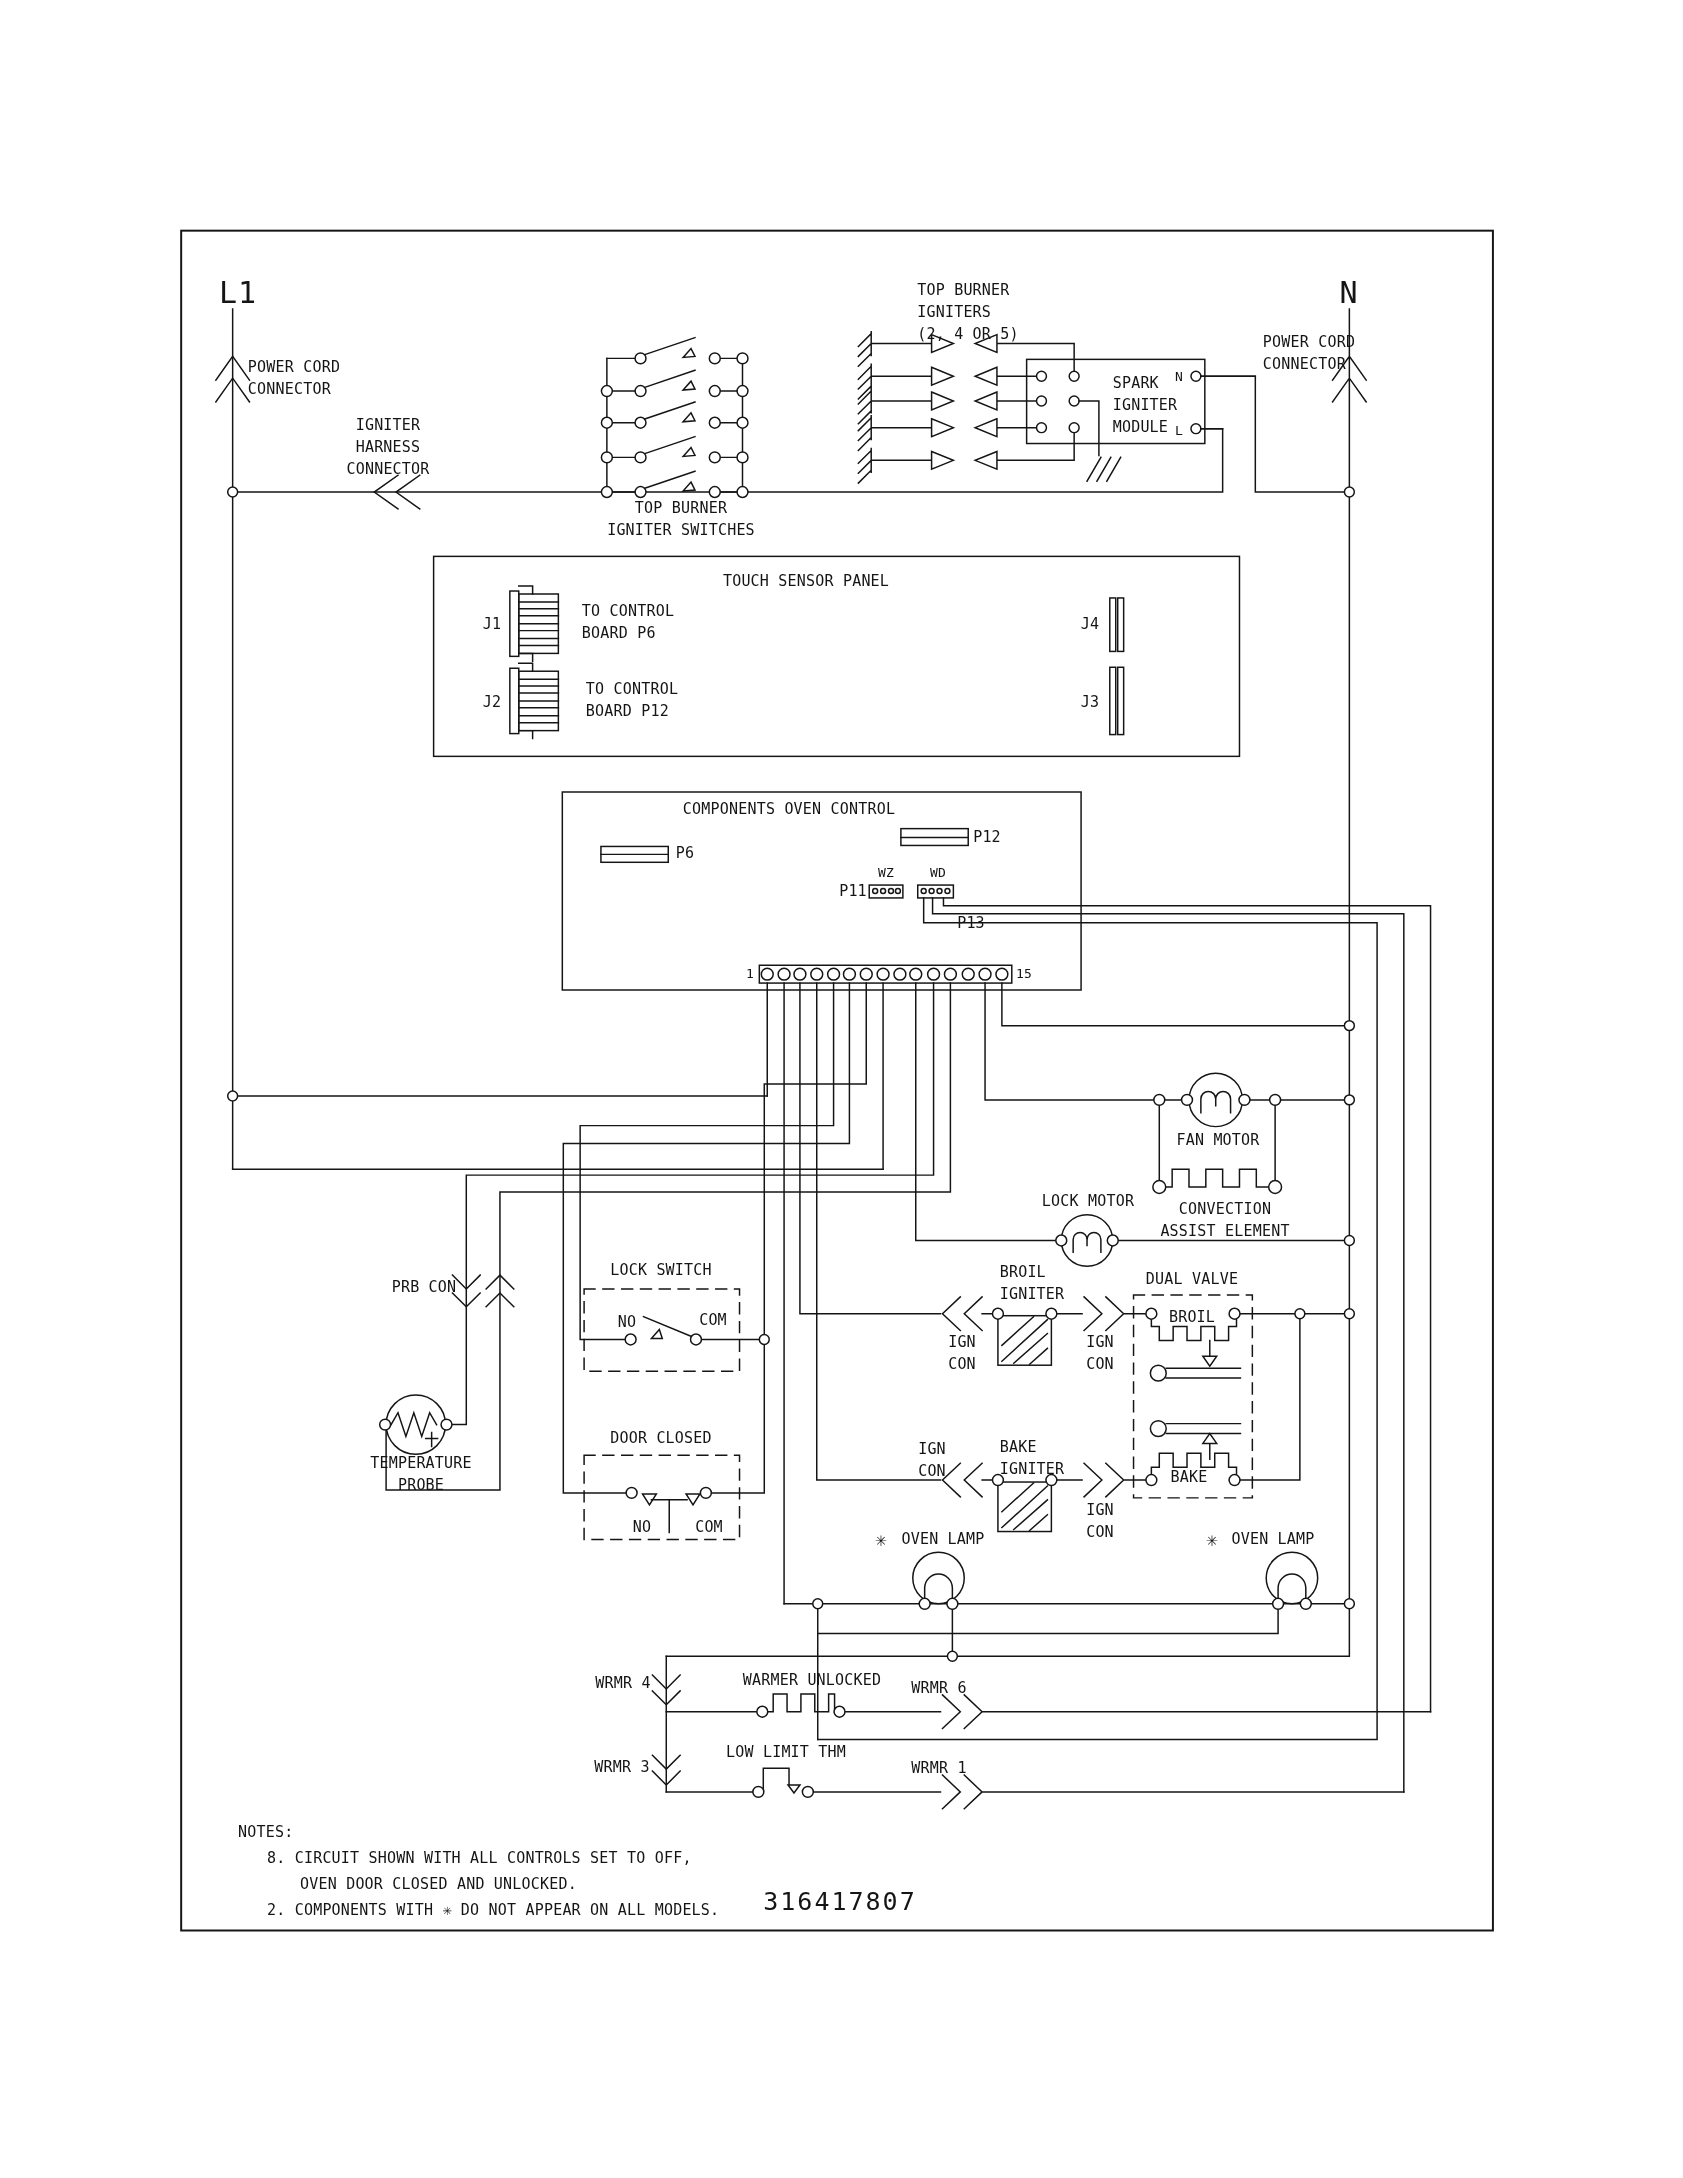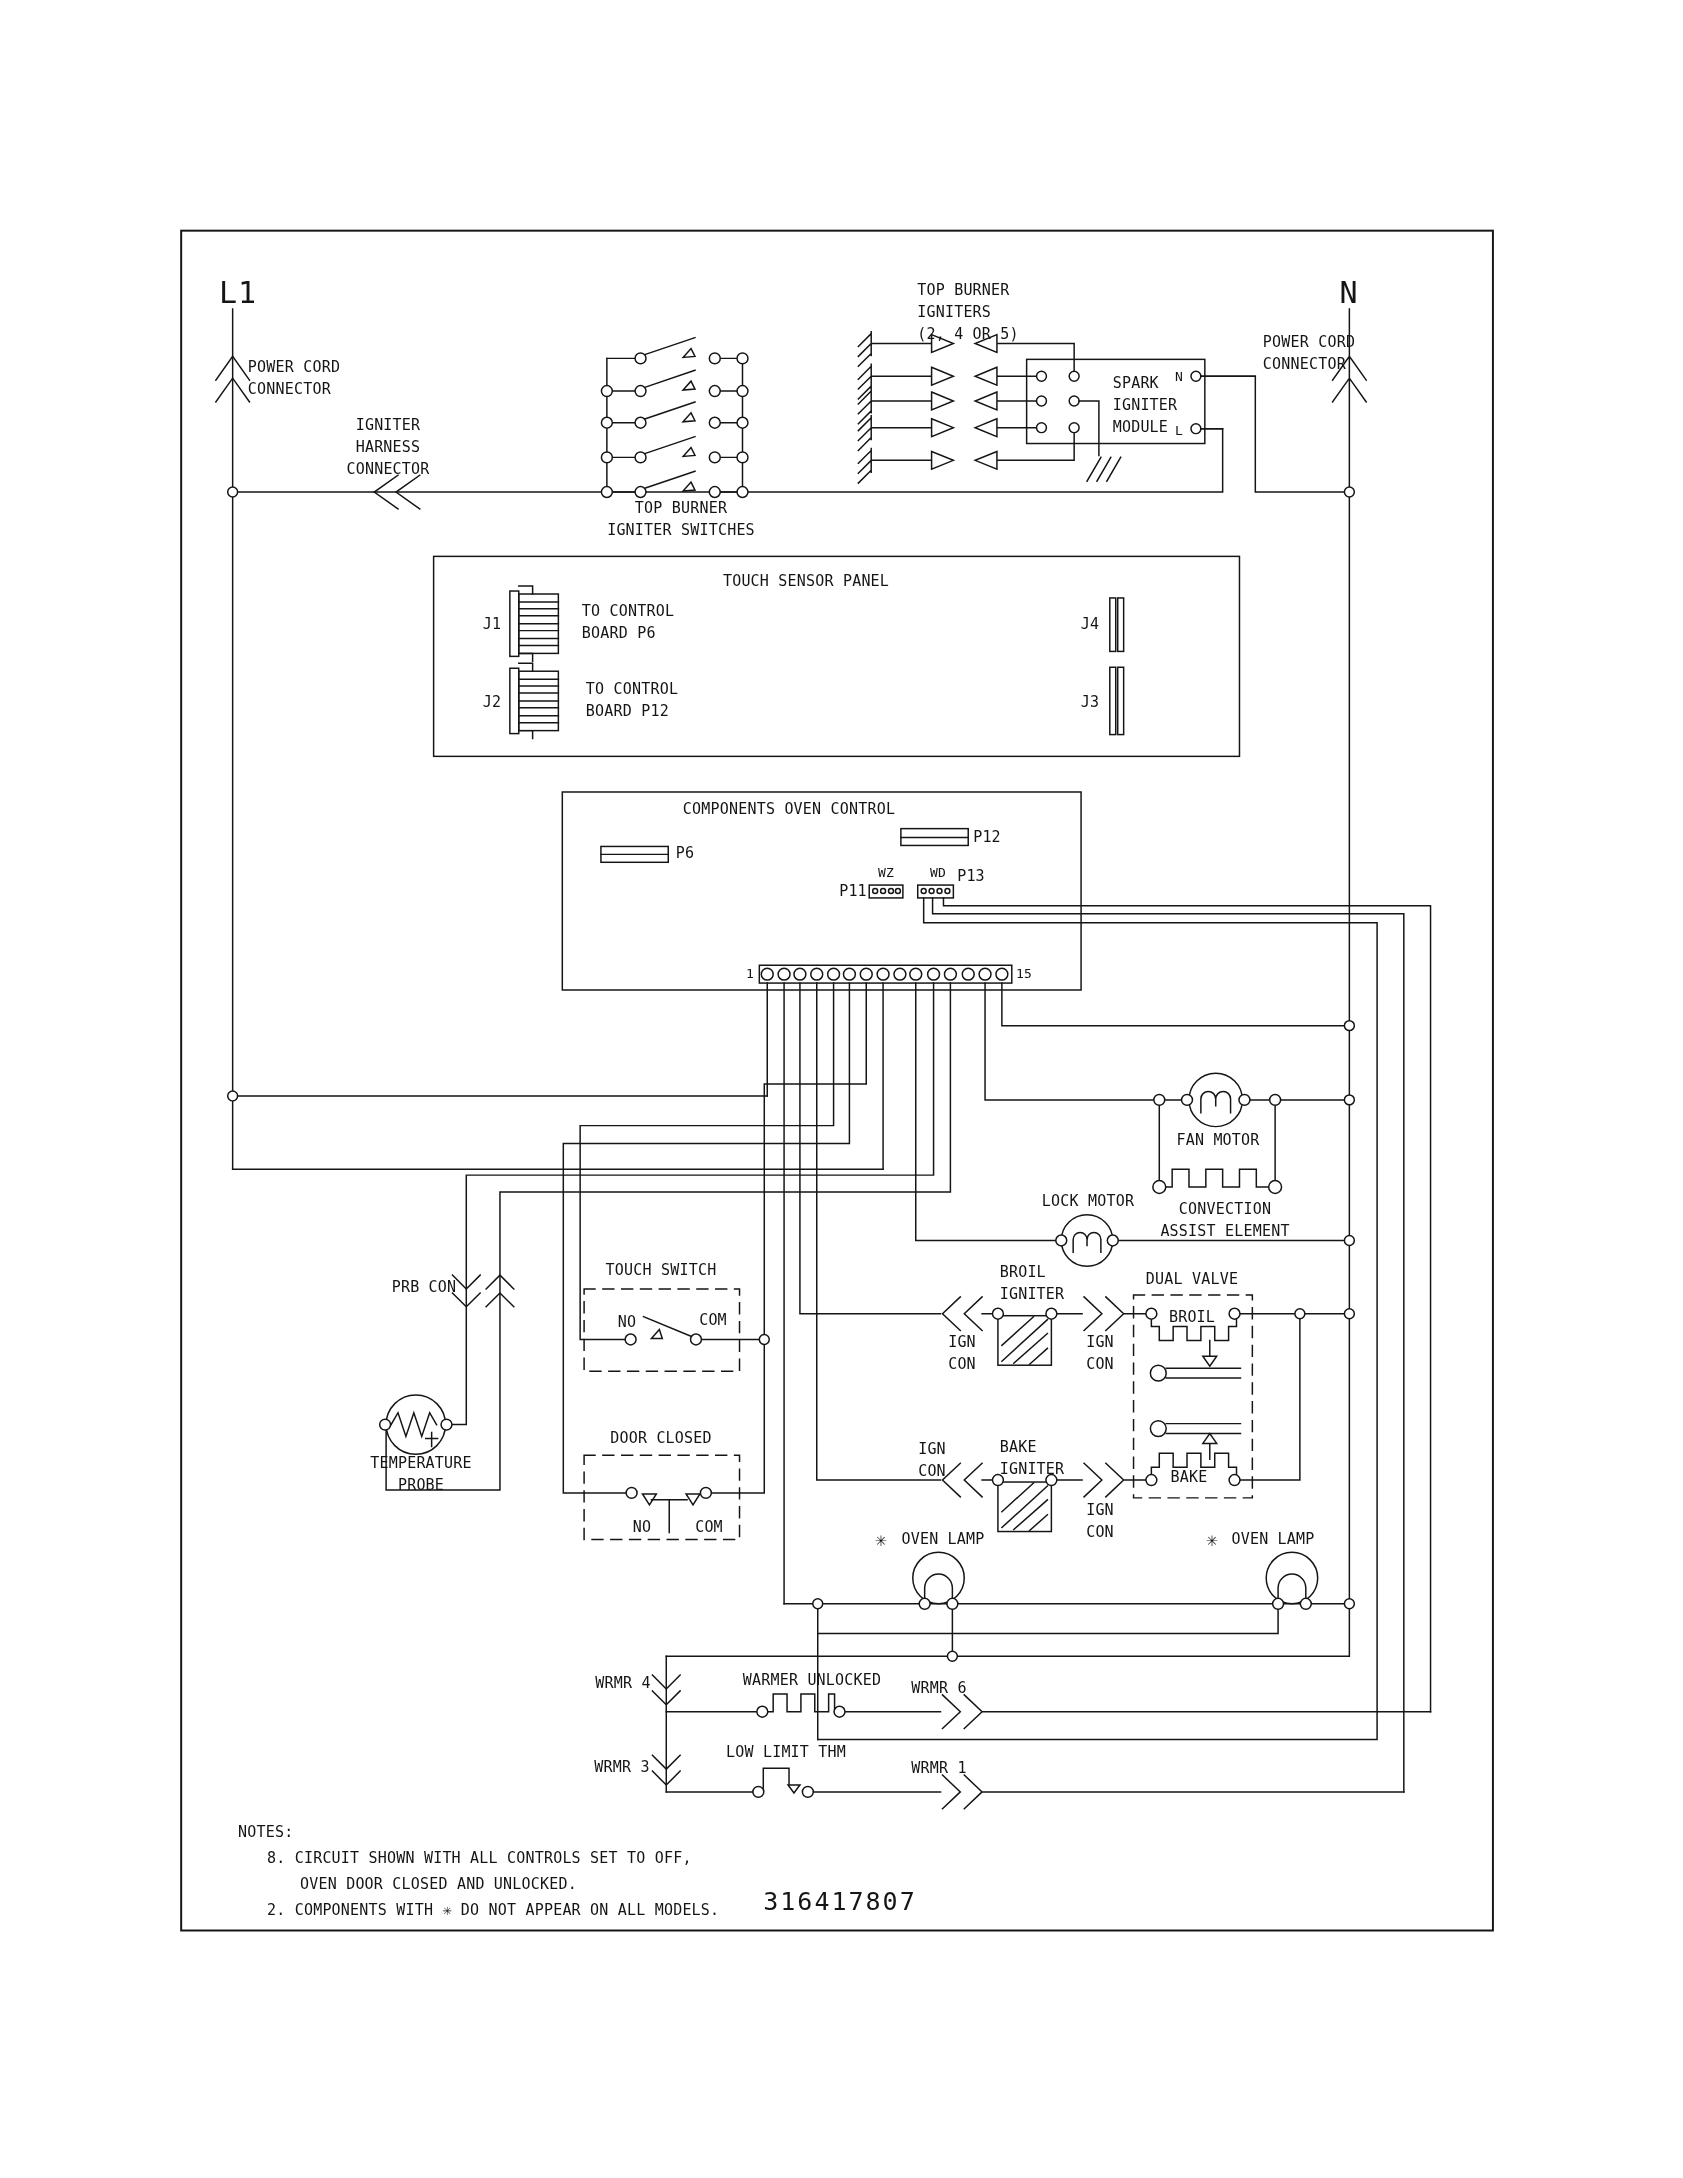--- a/index.html
+++ b/index.html
@@ -320,30 +320,30 @@
 <div class="lb" style="left:1090px;top:625px">J4</div>
 <div class="lb" style="left:1090px;top:703px">J3</div>
 <div class="lb ta-l" style="left:628px;top:623px">TO CONTROL
 BOARD P6</div>
 <div class="lb ta-l" style="left:632px;top:701px">TO CONTROL
 BOARD P12</div>
 <div class="lb" style="left:789px;top:810px">COMPONENTS OVEN CONTROL</div>
 <div class="lb" style="left:685px;top:854px">P6</div>
 <div class="lb" style="left:987px;top:838px">P12</div>
 <div class="lb" style="left:853px;top:892px">P11</div>
-<div class="lb" style="left:971px;top:877px">P13</div>
+<div class="lb" style="left:971px;top:924px">P13</div>
 <div class="lb sm" style="left:886px;top:873px">WZ</div>
 <div class="lb sm" style="left:938px;top:873px">WD</div>
 <div class="lb sm" style="left:750px;top:974px">1</div>
 <div class="lb sm" style="left:1024px;top:974px">15</div>
 <div class="lb" style="left:1218px;top:1141px">FAN MOTOR</div>
 <div class="lb" style="left:1225px;top:1221px">CONVECTION
 ASSIST ELEMENT</div>
 <div class="lb" style="left:1088px;top:1202px">LOCK MOTOR</div>
-<div class="lb" style="left:661px;top:1271px">TOUCH SWITCH</div>
+<div class="lb" style="left:661px;top:1271px">LOCK SWITCH</div>
 <div class="lb" style="left:627px;top:1323px">NO</div>
 <div class="lb" style="left:713px;top:1321px">COM</div>
 <div class="lb" style="left:661px;top:1439px">DOOR CLOSED</div>
 <div class="lb" style="left:642px;top:1528px">NO</div>
 <div class="lb" style="left:709px;top:1528px">COM</div>
 <div class="lb" style="left:424px;top:1288px">PRB CON</div>
 <div class="lb" style="left:421px;top:1475px">TEMPERATURE
 PROBE</div>
 <div class="lb ta-l" style="left:1032px;top:1284px">BROIL
 IGNITER</div>

